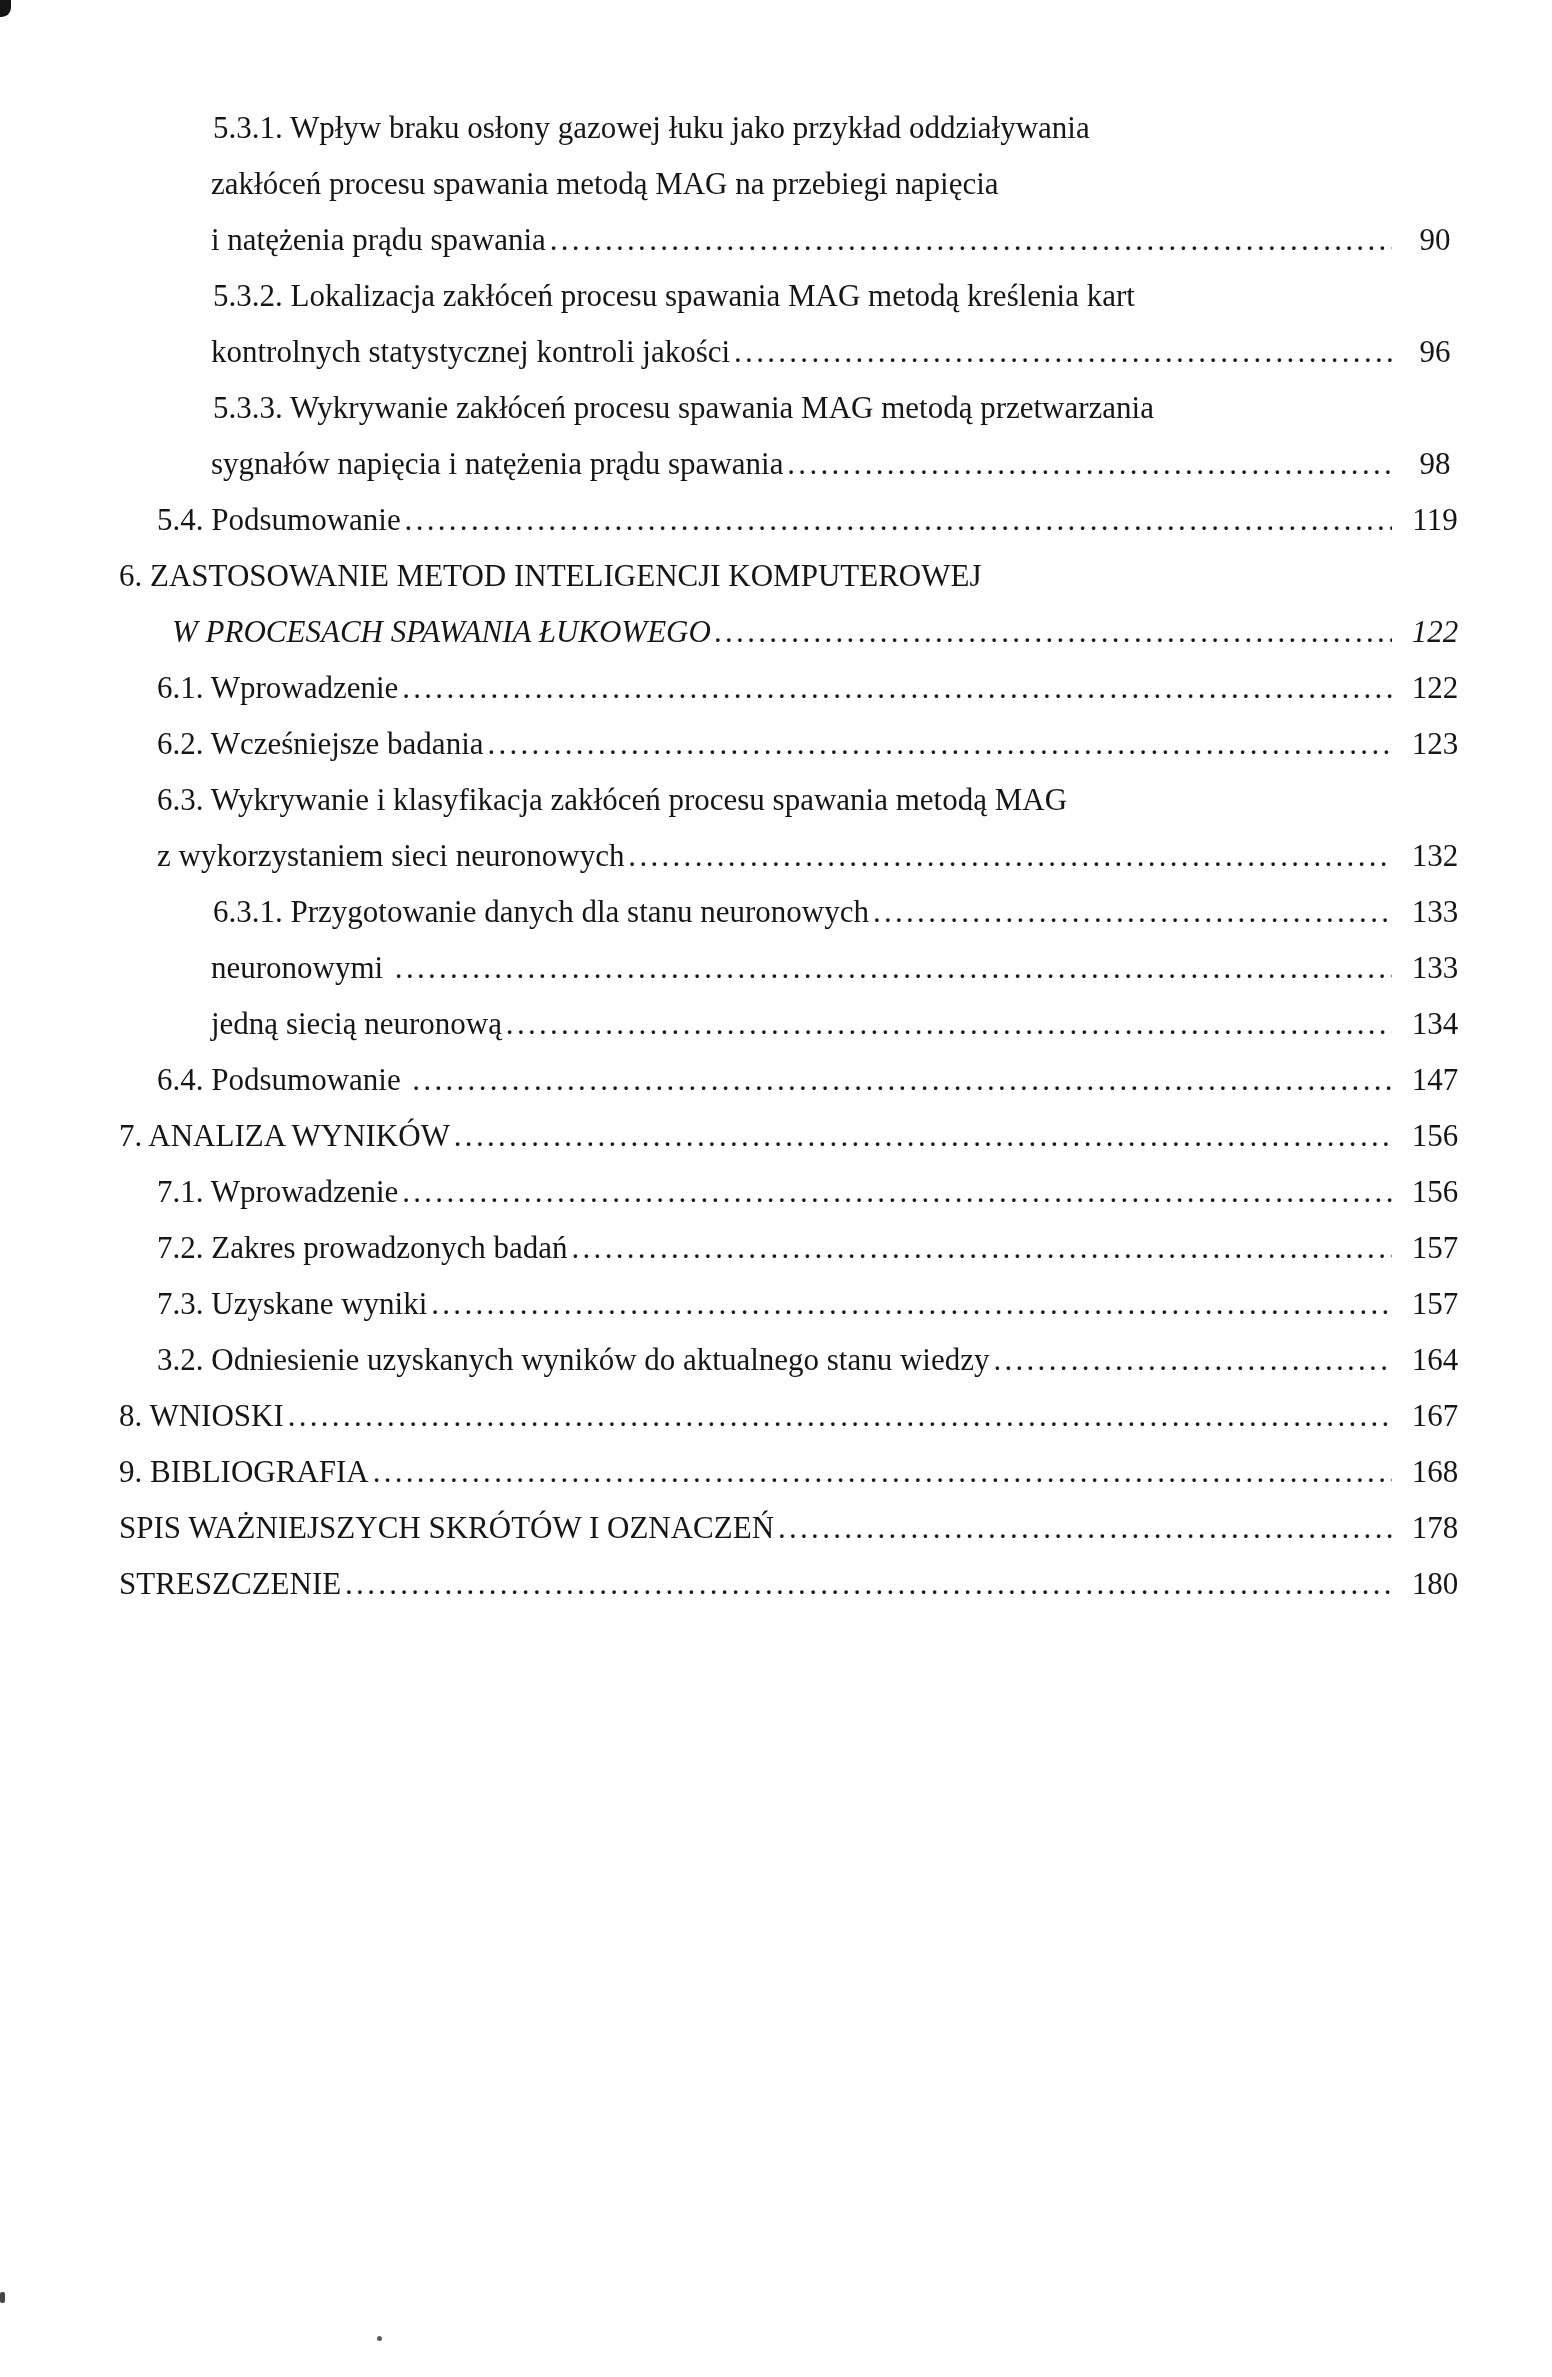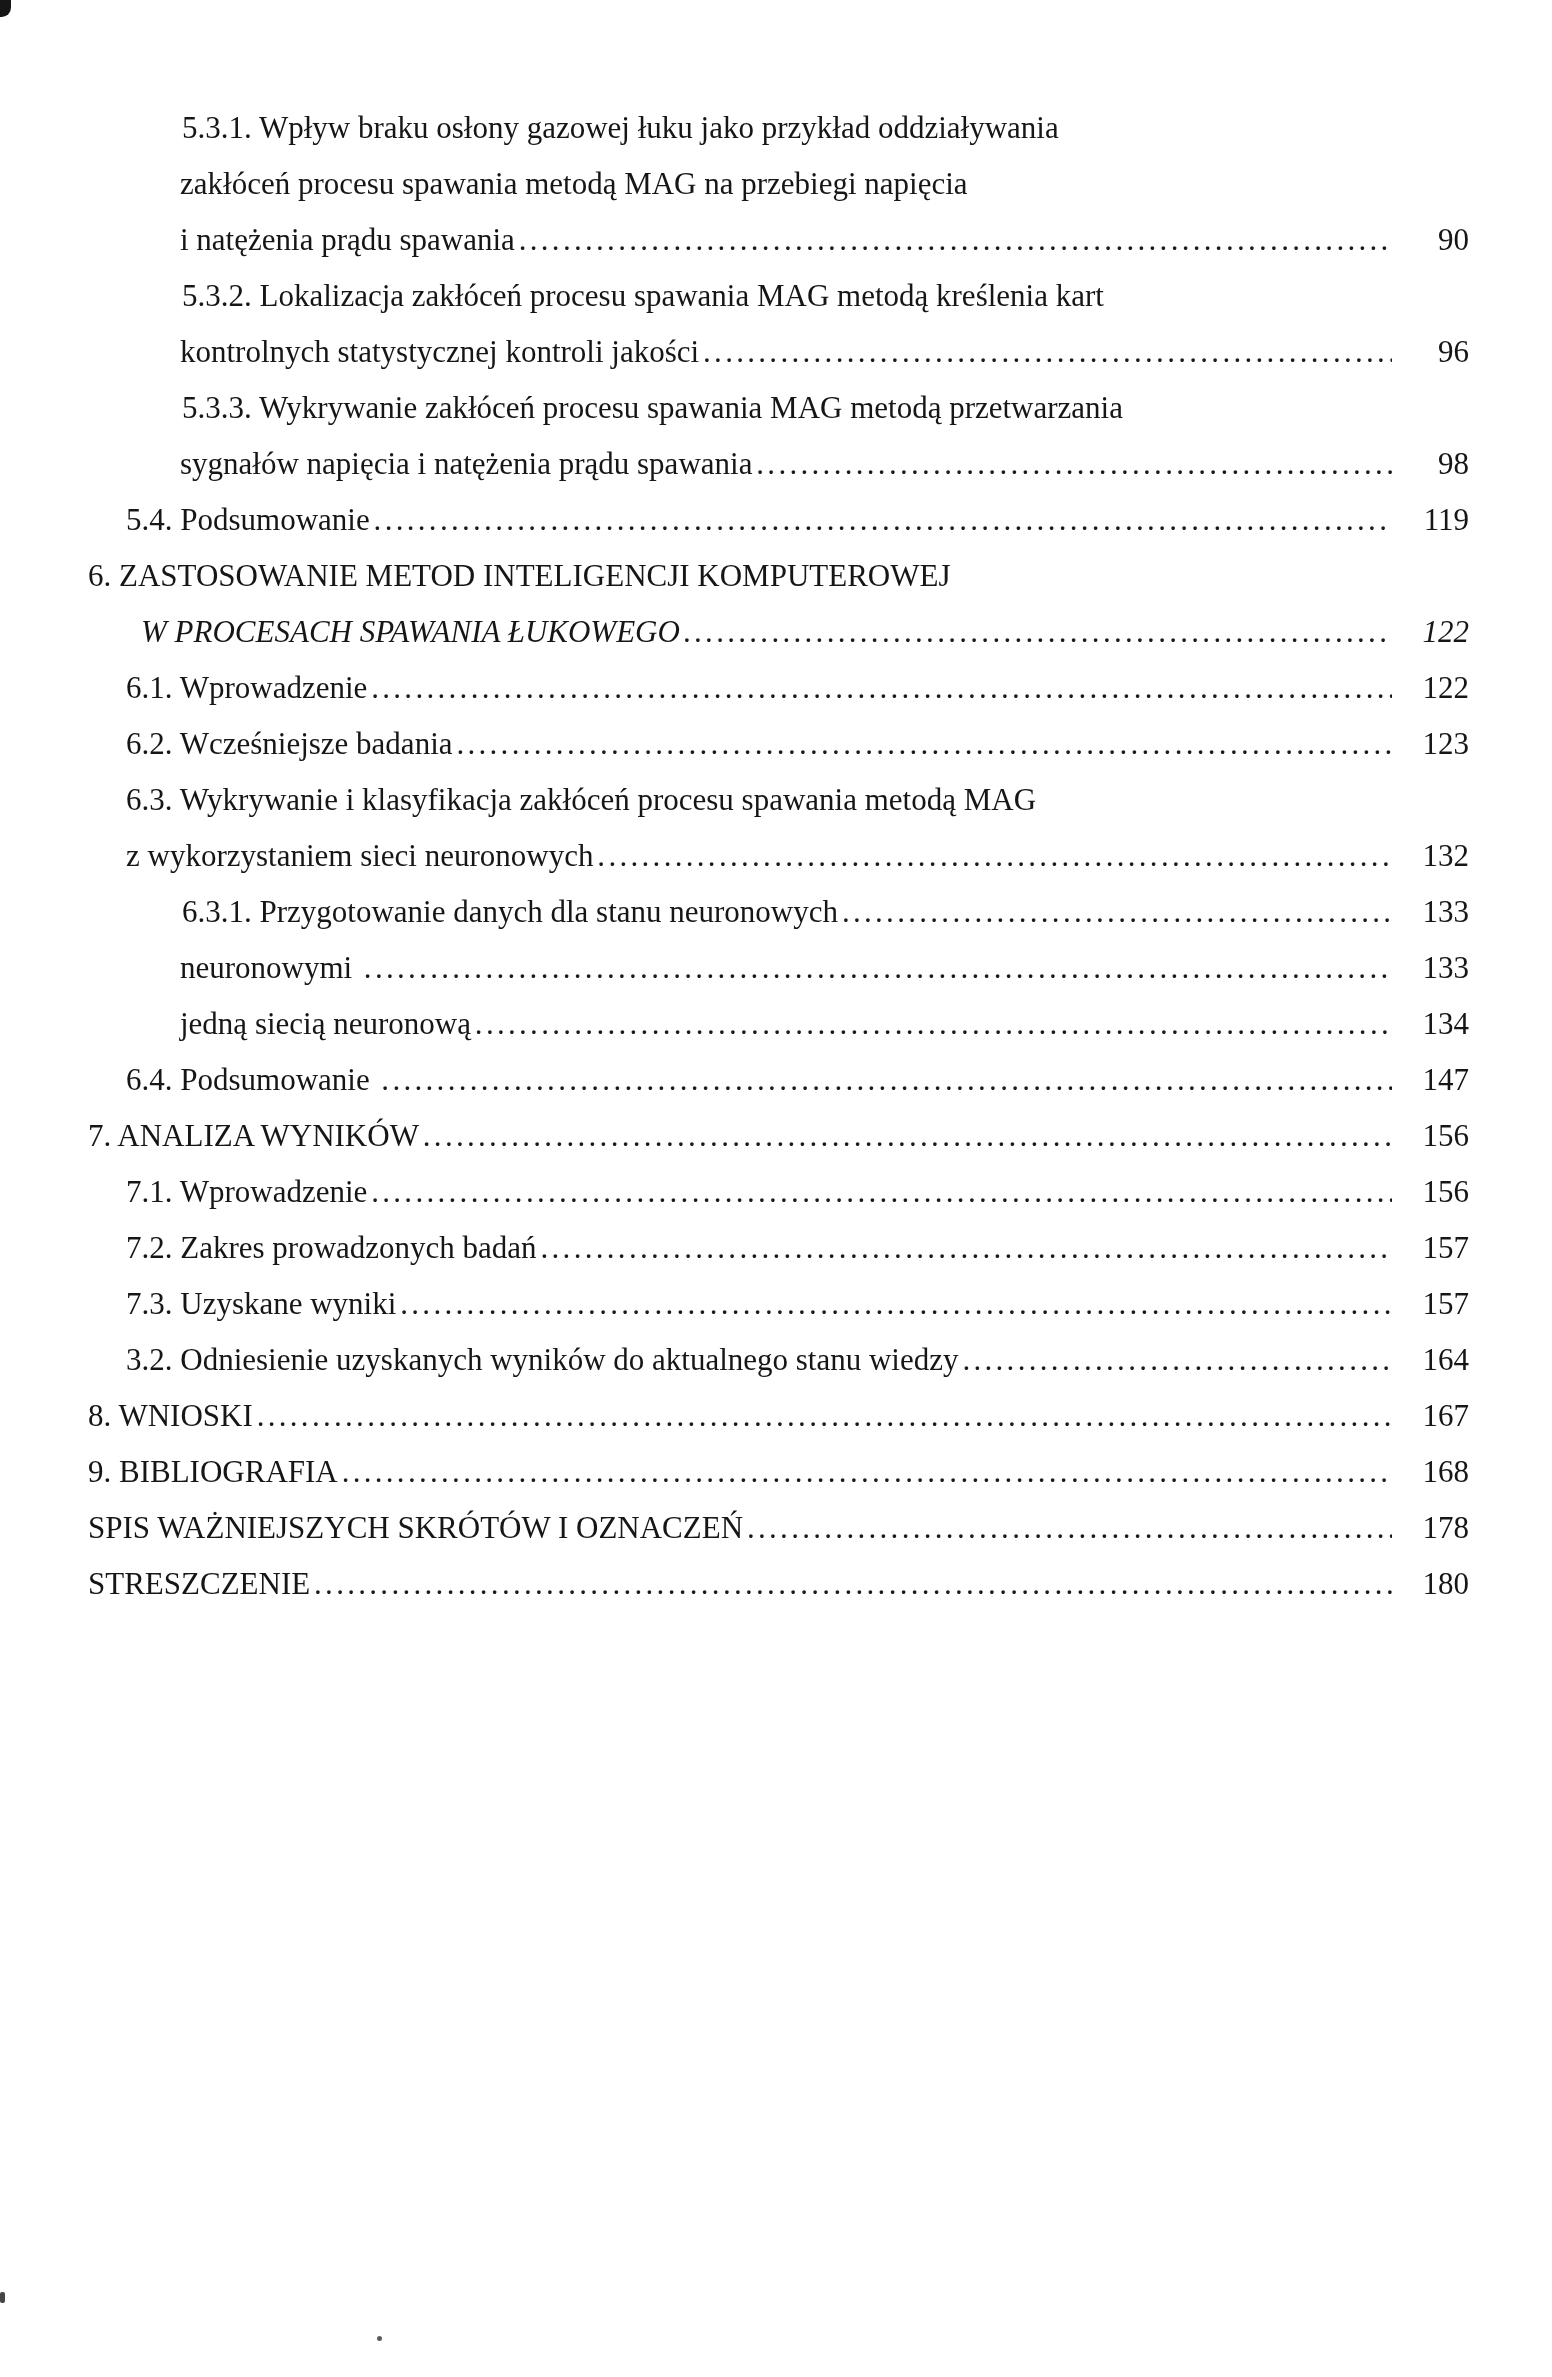--- a/index.html
+++ b/index.html
@@ -14,21 +14,21 @@
     color: #161616;
     overflow: hidden;
     position: relative;
   }
   .page {
     position: absolute;
     top: 0; left: 0;
     width: 1553px;
     height: 2377px;
     box-sizing: border-box;
-    padding: 100px 84px 0 88px;
+    padding: 100px 84px 0 119px;
     background: #ffffff;
   }
   .toc {
     width: 100%;
   }
   .toc-entry {
     display: block;
   }
   .toc-line {
     display: flex;
@@ -50,21 +50,21 @@
     overflow: hidden;
     white-space: nowrap;
     letter-spacing: 3.3px;
     margin-left: 3.9px;
     margin-right: 9.2px;
     color: #1b1b1b;
   }
   .pagenum {
     flex: 0 0 auto;
     width: 68px;
-    text-align: right;
+    text-align: center;
     white-space: nowrap;
   }
   
   .artifact {
     position: absolute;
     background: #161616;
   }
   .artifact-corner {
     top: 0; left: 0;
     width: 10.5px; height: 17px;

